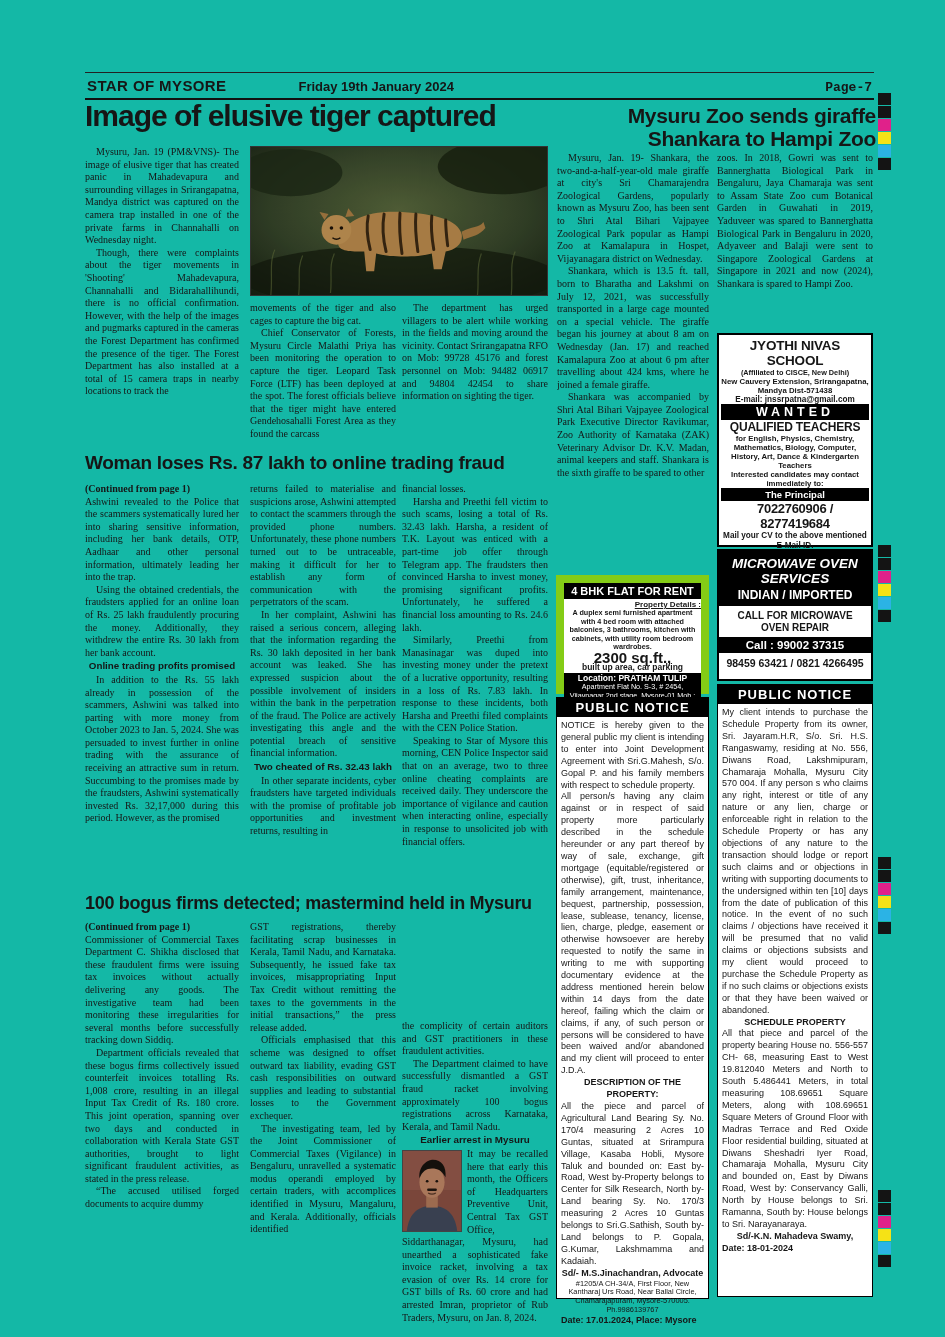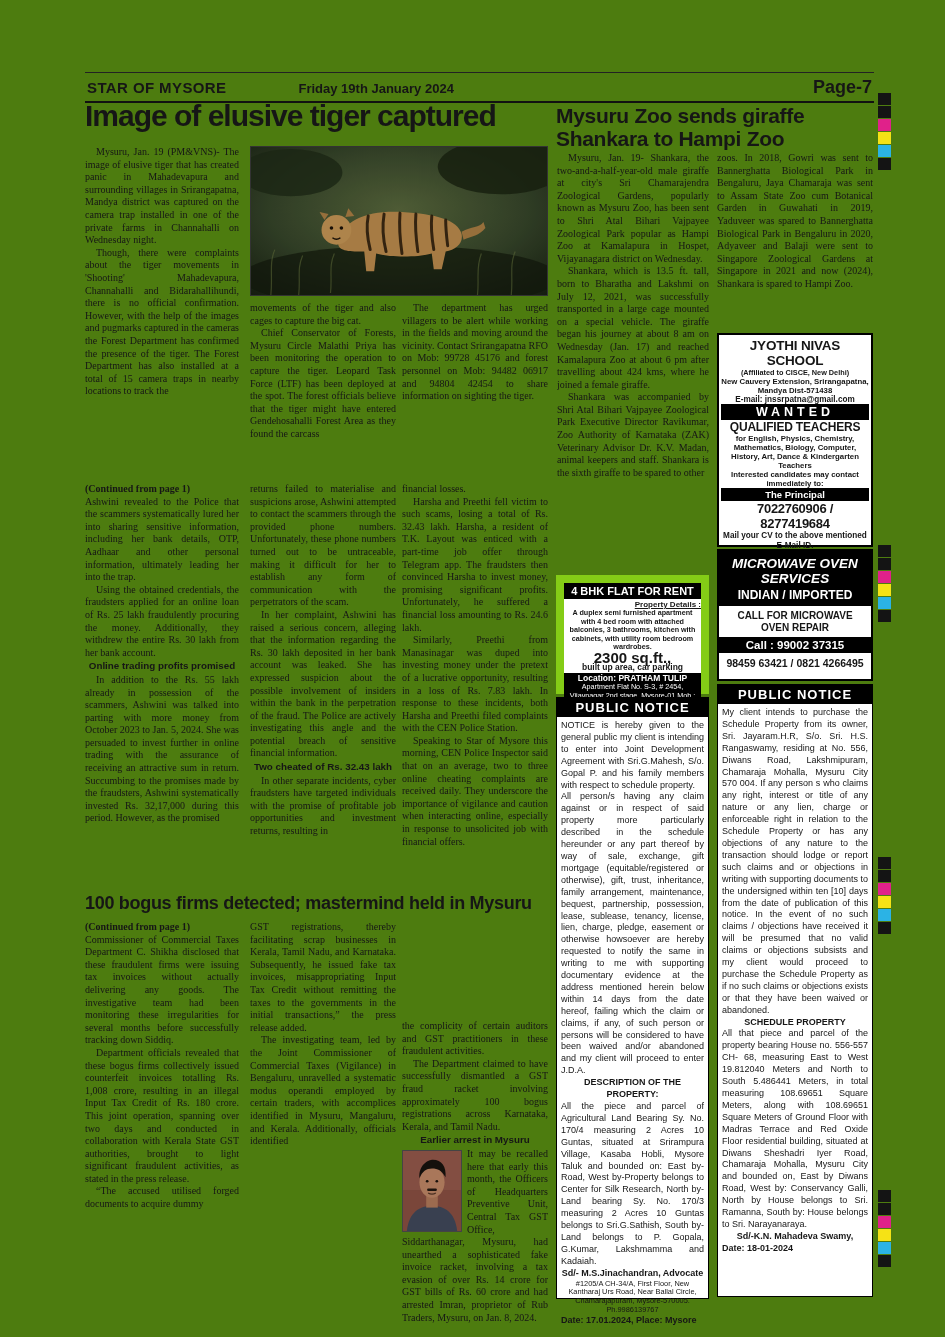--- a/index.html
+++ b/index.html
@@ -1,31 +1,31 @@
 <!DOCTYPE html>
 <html><head>
 <meta charset="utf-8">
 <style>
   * { box-sizing: border-box; margin: 0; padding: 0; }
   html, body { width: 945px; }
   body { background: #e9e9e5; font-family: "Liberation Serif", serif; }
-  .page { position: relative; width: 945px; height: 1337px; background: #4d7c0f; color: #161616; overflow: hidden; }
+  .page { position: relative; width: 945px; height: 1337px; background: #14b8a6; color: #161616; overflow: hidden; }
 
   
   .masthead { position: absolute; left: 85px; top: 72px; width: 789px;
     display: flex; align-items: baseline;
     border-top: 1px solid #222; border-bottom: 2.5px solid #111; padding: 4px 2px 3px; }
   .mast-title { font-family: "Liberation Sans", sans-serif; font-weight: bold; font-size: 15px; letter-spacing: .4px; }
   .mast-date  { font-family: "Liberation Sans", sans-serif; font-weight: bold; font-size: 13px; margin-left: 72px; }
-  .mast-page  { font-family: Liberation Sans, sans-serif; font-weight: bold; font-size: 18px; margin-left: auto; }
+  .mast-page  { font-family: Liberation Mono, monospace; font-weight: bold; font-size: 13px; margin-left: auto; }
 
   
   .tiger-headline { position: absolute; left: 85px; top: 99px; width: 466px;
     font-family: "Liberation Sans", sans-serif; font-weight: bold; font-size: 30px; letter-spacing: -1px; white-space: nowrap; }
-  .zoo-headline { position: absolute; left: 556px; top: 104px; width: 320px; text-align: left;
+  .zoo-headline { position: absolute; left: 556px; top: 104px; width: 320px; text-align: right;
     font-family: "Liberation Sans", sans-serif; font-weight: bold; font-size: 21px; line-height: 23px; letter-spacing: -.3px; }
   .fraud-headline { position: absolute; left: 85px; top: 452px; width: 472px;
     font-family: "Liberation Sans", sans-serif; font-weight: bold; font-size: 19px; letter-spacing: -.3px; white-space: nowrap; }
   .bogus-headline { position: absolute; left: 85px; top: 893px; width: 472px;
     font-family: "Liberation Sans", sans-serif; font-weight: bold; font-size: 18px; letter-spacing: -.3px; white-space: nowrap; }
 
   
   .col { position: absolute; font-size: 10px; line-height: 12.6px; text-align: justify; overflow: hidden; }
   .col .para { text-indent: 11px; }
   .para.noindent  { text-indent: 0; }
@@ -182,20 +182,21 @@
   </div>
   <div class="col zoo-col1">
       <p class="para">Mysuru, Jan. 19- Shankara, the two-and-a-half-year-old male giraffe at city's Sri Chamarajendra Zoological Gardens, popularly known as Mysuru Zoo, has been sent to Shri Atal Bihari Vajpayee Zoological Park popular as Hampi Zoo at Kamalapura in Hospet, Vijayanagara district on Wednesday.</p>
       <p class="para">Shankara, which is 13.5 ft. tall, born to Bharatha and Lakshmi on July 12, 2021, was successfully transported in a large cage mounted on a special vehicle. The giraffe began his journey at about 8 am on Wednesday (Jan. 17) and reached Kamalapura Zoo at about 6 pm after travelling about 424 kms, where he joined a female giraffe.</p>
       <p class="para">Shankara was accompanied by Shri Atal Bihari Vajpayee Zoological Park Executive Director Ravikumar, Zoo Authority of Karnataka (ZAK) Veterinary Advisor Dr. K.V. Madan, animal keepers and staff. Shankara is the sixth giraffe to be spared to other</p>
     </div>
   <div class="col zoo-col2">
       <p class="para noindent">zoos. In 2018, Gowri was sent to Bannerghatta Biological Park in Bengaluru, Jaya Chamaraja was sent to Assam State Zoo cum Botanical Garden in Guwahati in 2019, Yaduveer was spared to Bannerghatta Biological Park in Bengaluru in 2020, Adyaveer and Balaji were sent to Singapore Zoological Gardens at Singapore in 2021 and now (2024), Shankara is spared to Hampi Zoo.</p>
     </div>
 
+  <h2 class="fraud-headline">Woman loses Rs. 87 lakh to online trading fraud</h2>
   <div class="col fraud-col1">
       <p class="para continued">(Continued from page 1)</p>
       <p class="para noindent">Ashwini revealed to the Police that the scammers systematically lured her into sharing sensitive information, including her bank details, OTP, Aadhaar and other personal information, ultimately leading her into the trap.</p>
       <p class="para">Using the obtained credentials, the fraudsters applied for an online loan of Rs. 25 lakh fraudulently procuring the money. Additionally, they withdrew the entire Rs. 30 lakh from her bank account.</p>
       <p class="para subhead">Online trading profits promised</p>
       <p class="para">In addition to the Rs. 55 lakh already in possession of the scammers, Ashwini was talked into parting with more money from October 2023 to Jan. 5, 2024. She was persuaded to invest further in online trading with the assurance of receiving an attractive sum in return. Succumbing to the promises made by the fraudsters, Ashwini systematically invested Rs. 32,17,000 during this period. However, as the promised</p>
     </div>
   <div class="col fraud-col2">
       <p class="para noindent">returns failed to materialise and suspicions arose, Ashwini attempted to contact the scammers through the provided phone numbers. Unfortunately, these phone numbers turned out to be untraceable, making it difficult for her to establish any form of communication with the perpetrators of the scam.</p>
       <p class="para">In her complaint, Ashwini has raised a serious concern, alleging that the information regarding the Rs. 30 lakh deposited in her bank account was leaked. She has expressed suspicion about the possible involvement of insiders within the bank in the perpetration of the fraud. The Police are actively investigating this angle and the potential breach of sensitive financial information.</p>
@@ -211,20 +212,21 @@
 
   <h2 class="bogus-headline">100 bogus firms detected; mastermind held in Mysuru</h2>
   <div class="col bogus-col1">
       <p class="para continued">(Continued from page 1)</p>
       <p class="para noindent">Commissioner of Commercial Taxes Department C. Shikha disclosed that these fraudulent firms were issuing tax invoices without actually delivering any goods. The investigative team had been monitoring these irregularities for several months before successfully tracking down Siddiq.</p>
       <p class="para">Department officials revealed that these bogus firms collectively issued counterfeit invoices totalling Rs. 1,008 crore, resulting in an illegal Input Tax Credit of Rs. 180 crore. This joint operation, spanning over two days and conducted in collaboration with Kerala State GST authorities, brought to light significant fraudulent activities, as stated in the press release.</p>
       <p class="para">“The accused utilised forged documents to acquire dummy</p>
     </div>
   <div class="col bogus-col2">
       <p class="para noindent">GST registrations, thereby facilitating scrap businesses in Kerala, Tamil Nadu, and Karnataka. Subsequently, he issued fake tax invoices, misappropriating Input Tax Credit without remitting the taxes to the governments in the initial transactions,” the press release added.</p>
+      <p class="para">Officials emphasised that this scheme was designed to offset outward tax liability, evading GST cash responsibilities on outward supplies and leading to substantial losses to the Government exchequer.</p>
       <p class="para">The investigating team, led by the Joint Commissioner of Commercial Taxes (Vigilance) in Bengaluru, unravelled a systematic modus operandi employed by certain traders, with accomplices identified in Mysuru, Mangaluru, and Kerala. Additionally, officials identified</p>
     </div>
   <div class="col bogus-col3">
     <div>
         <p class="para noindent">the complicity of certain auditors and GST practitioners in these fraudulent activities.</p>
         <p class="para">The Department claimed to have successfully dismantled a GST fraud racket involving approximately 100 bogus registrations across Karnataka, Kerala, and Tamil Nadu.</p>
         <p class="para subhead">Earlier arrest in Mysuru</p>
       </div>
     <div class="portrait-photo">
       <svg viewBox="0 0 60 82" preserveAspectRatio="none">

